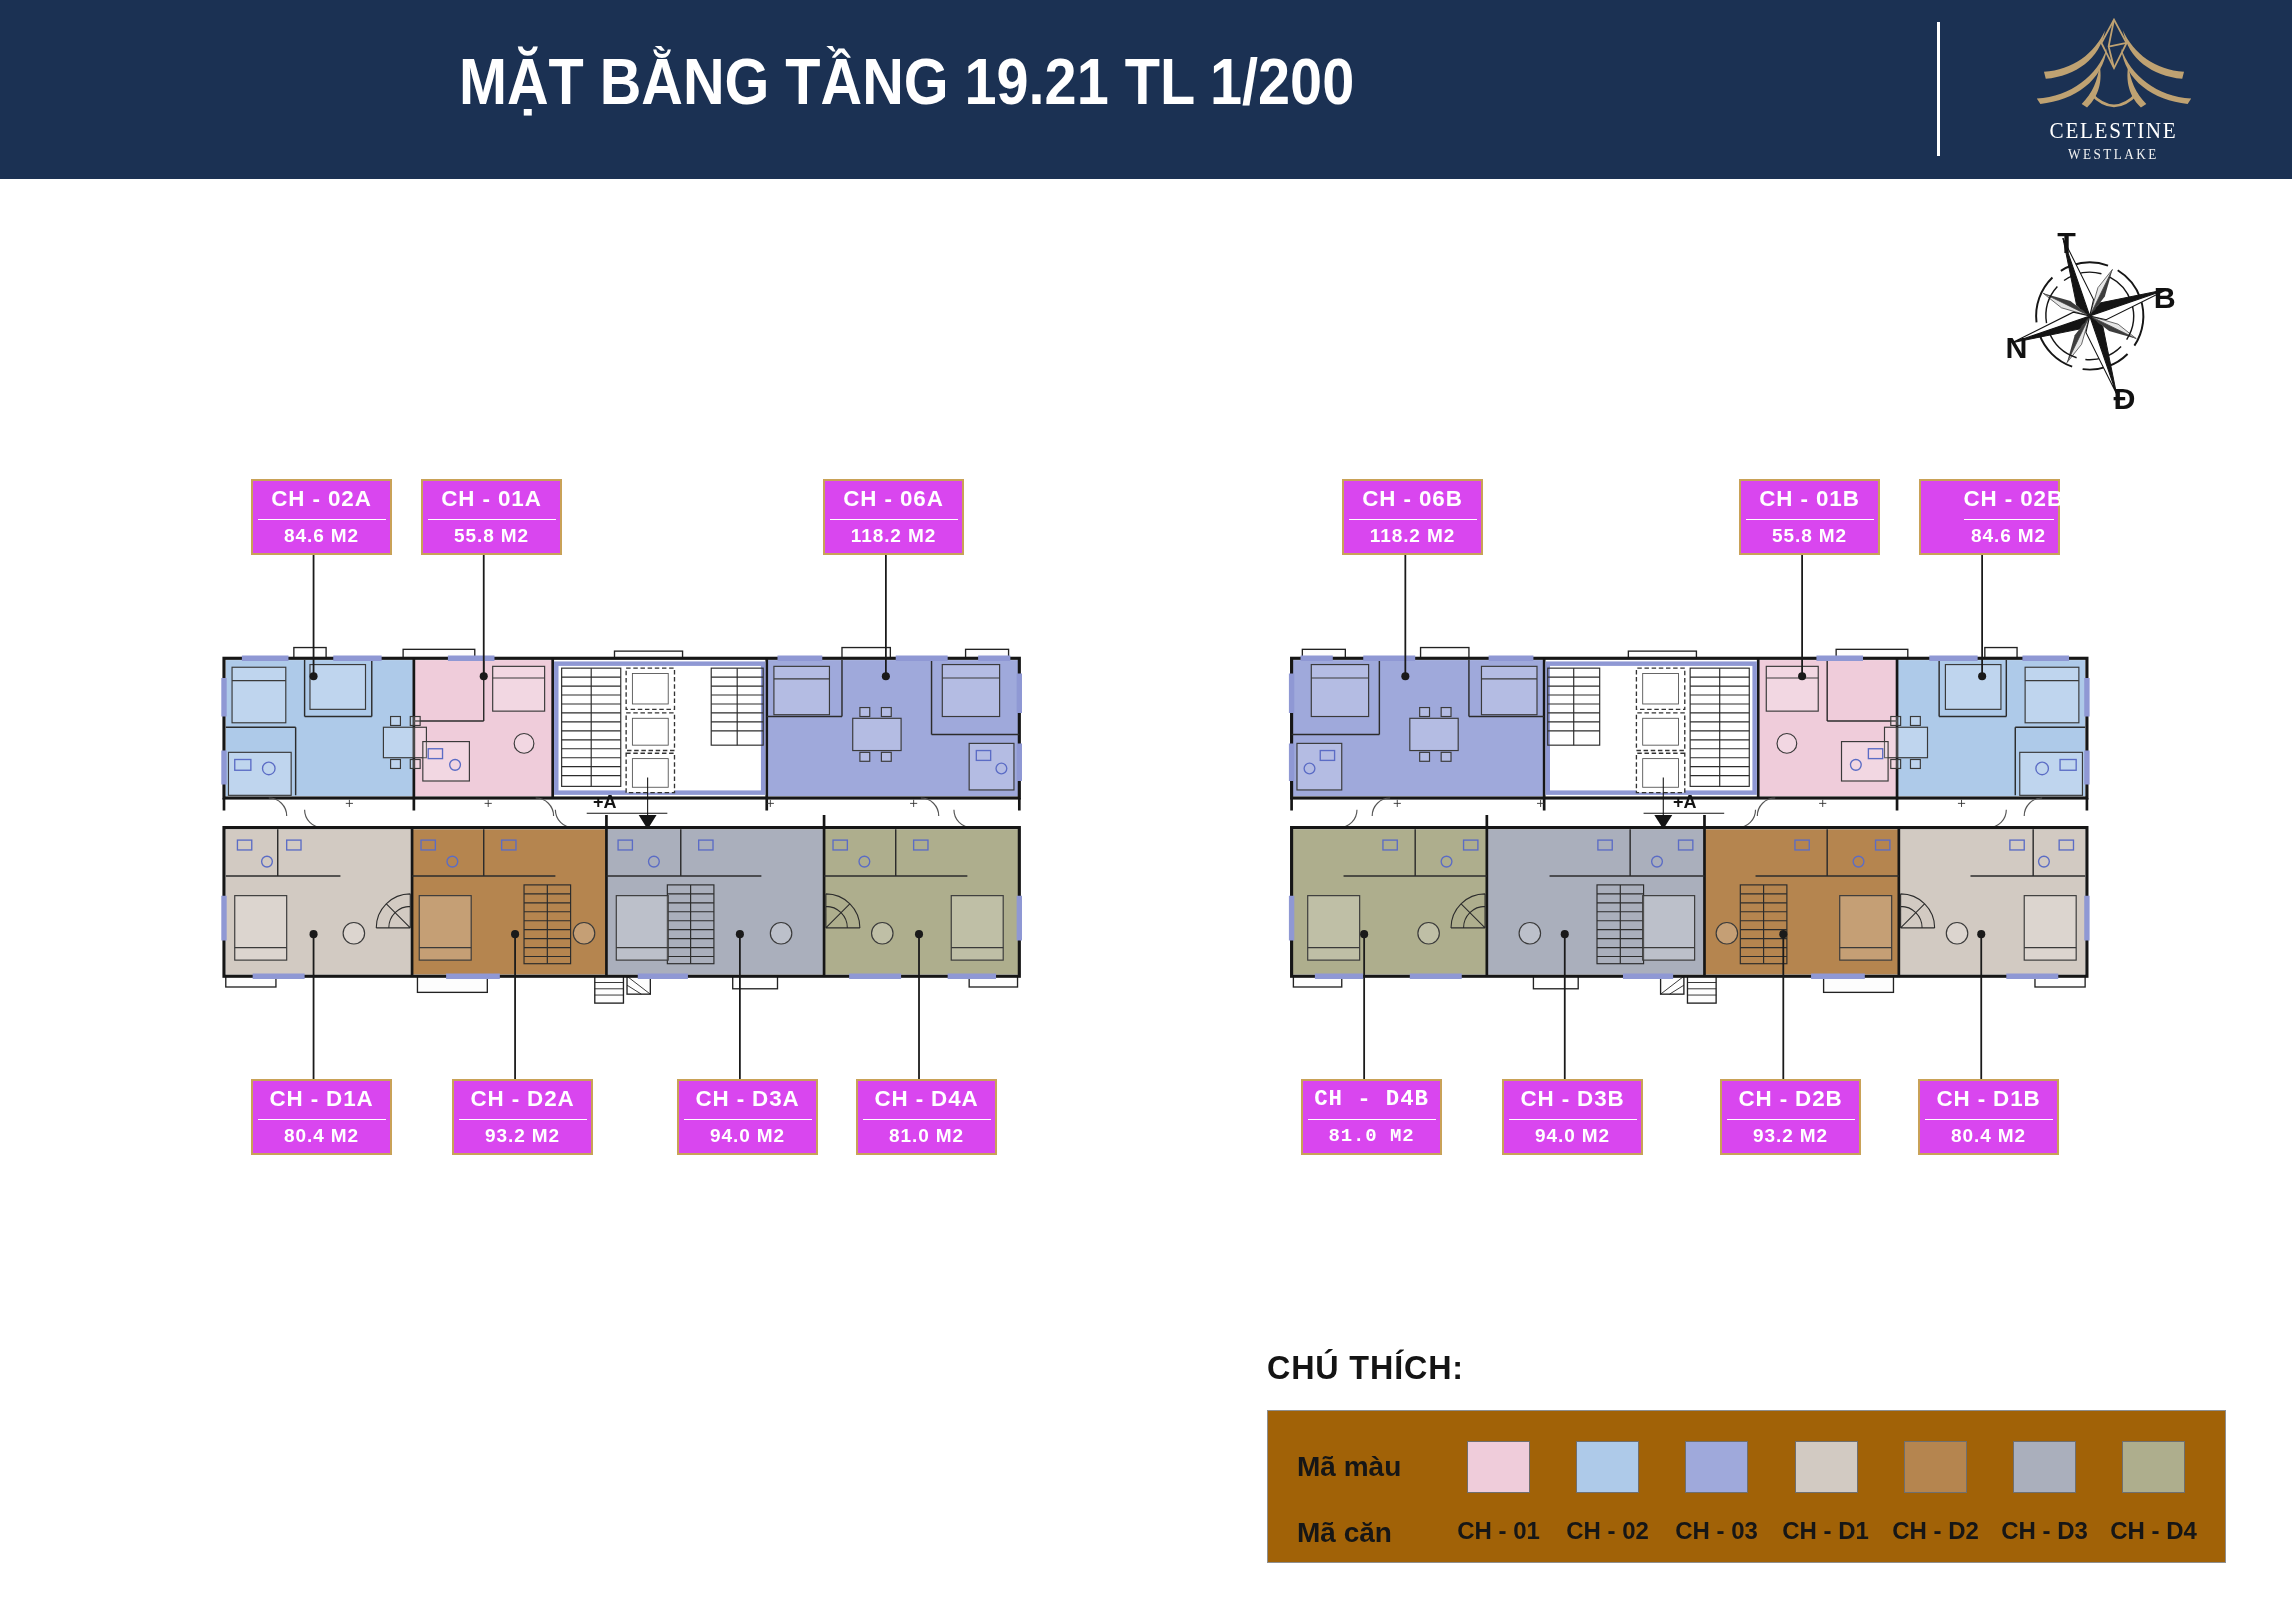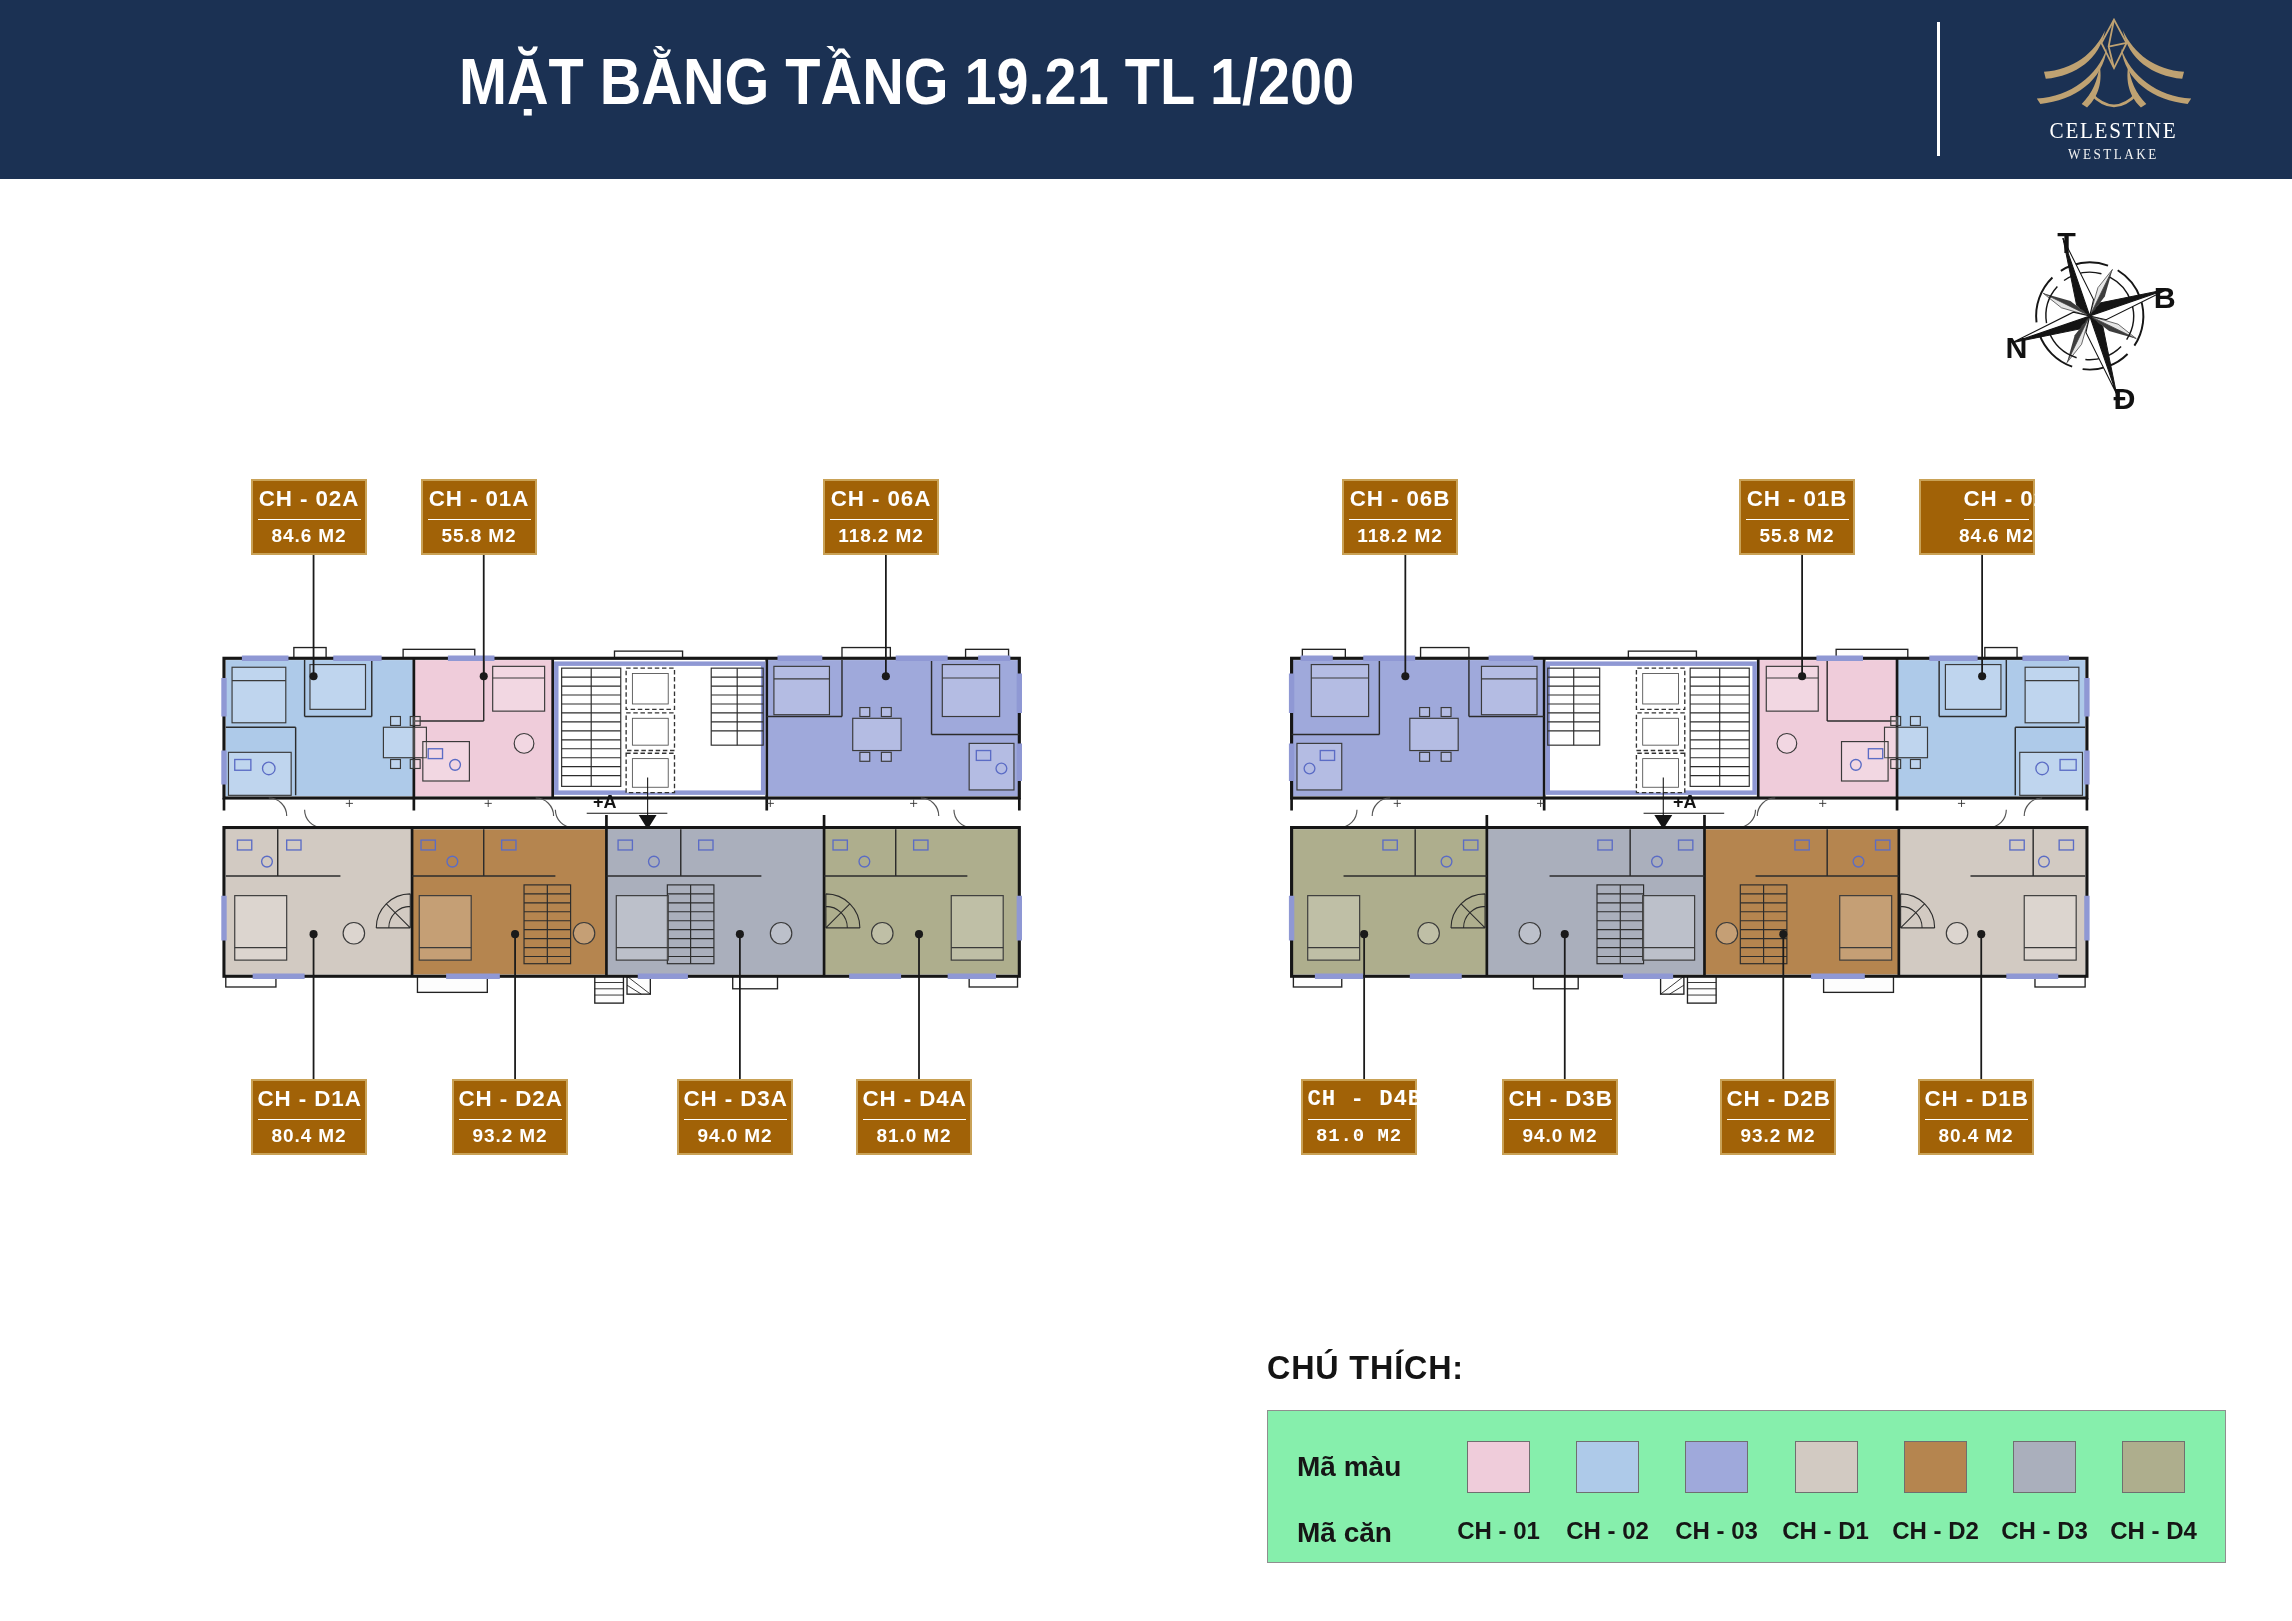--- a/index.html
+++ b/index.html
@@ -10,31 +10,31 @@
   .header-title{position:absolute;left:459px;top:45px;font-size:64px;font-weight:bold;color:#ffffff;
                 letter-spacing:0px;white-space:nowrap;transform:scaleX(.9);transform-origin:left center;}
   .header-divider{position:absolute;left:1937px;top:21.5px;width:2.7px;height:134px;background:#ffffff;}
   .brand-name{position:absolute;left:2024px;top:118px;width:179px;text-align:center;
               font-family:"Liberation Serif","DejaVu Serif",serif;font-size:23px;letter-spacing:1.8px;
               color:#ffffff;transform:scaleX(.92);}
   .brand-sub{position:absolute;left:2024px;top:146px;width:179px;text-align:center;
              font-family:"Liberation Serif","DejaVu Serif",serif;font-size:14.3px;letter-spacing:2.7px;
              color:#f3f3f3;transform:scaleX(.92);}
   
-  .unit-tag{position:absolute;width:116px;background:#a16207;border:2.7px solid #c9a257;
+  .unit-tag{position:absolute;width:141px;background:#d946ef;border:2.7px solid #c9a257;
             color:#ffffff;text-align:center;box-sizing:border-box;}
   .tag-code{font-size:22.4px;font-weight:bold;letter-spacing:0.9px;padding:5.4px 0 6.3px;
             border-bottom:1.8px solid #ffffff;margin:0 4.5px;white-space:nowrap;}
   .tag-area{font-size:19px;font-weight:bold;letter-spacing:0.9px;padding:5.4px 0 6.3px;white-space:nowrap;}
   
   .section-marker{position:absolute;font-size:18px;font-weight:600;color:#141414;}
   
   .legend-title{position:absolute;left:1267px;top:1348px;font-size:34px;font-weight:bold;color:#141414;
                 letter-spacing:0.9px;transform:scaleX(.95);transform-origin:left center;}
-  .legend-box{position:absolute;left:1267px;top:1410px;width:959px;height:153px;background:#86efac;
+  .legend-box{position:absolute;left:1267px;top:1410px;width:959px;height:153px;background:#a16207;
               border:1.8px solid #8f8f8f;box-sizing:border-box;}
   .legend-row-label{position:absolute;font-size:28px;font-weight:bold;color:#161616;}
   .legend-swatch{position:absolute;width:63px;height:52px;border:0.9px solid #6f6f6f;box-sizing:border-box;}
   .legend-code{position:absolute;width:109px;text-align:center;font-size:24px;font-weight:bold;color:#161616;
                white-space:nowrap;}
 </style>
 </head>
 <body>
 
 <div class="canvas">

